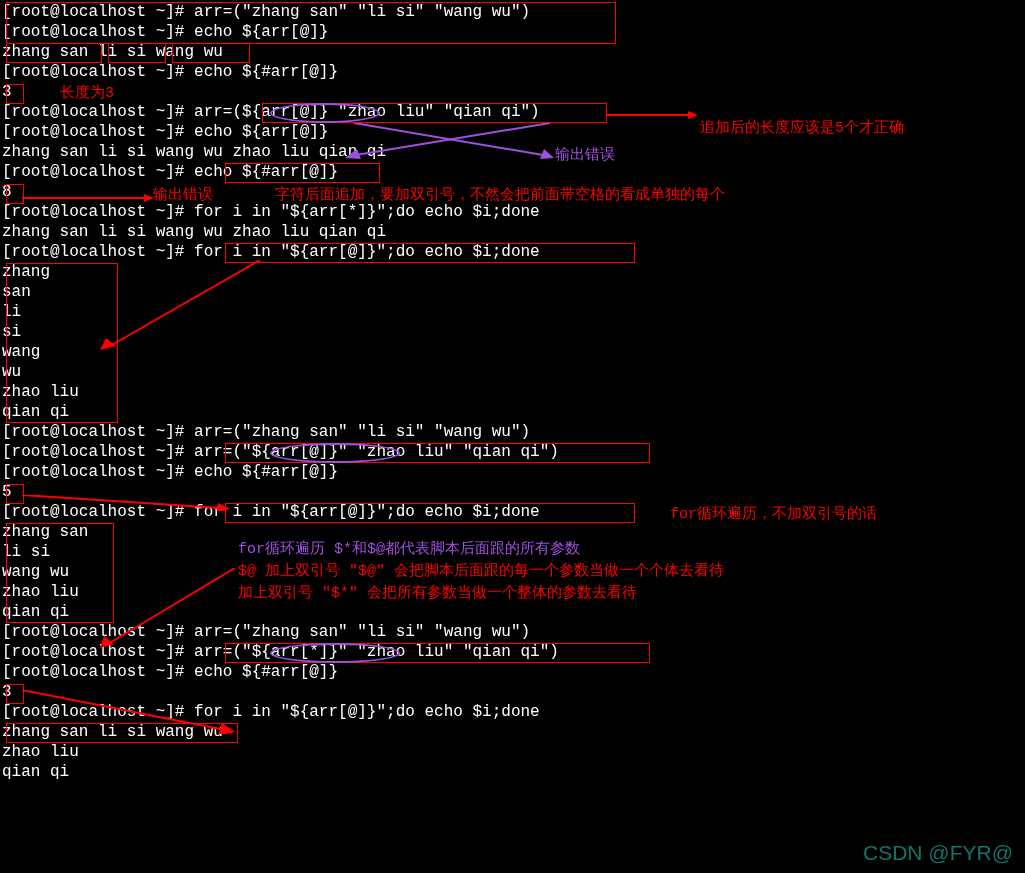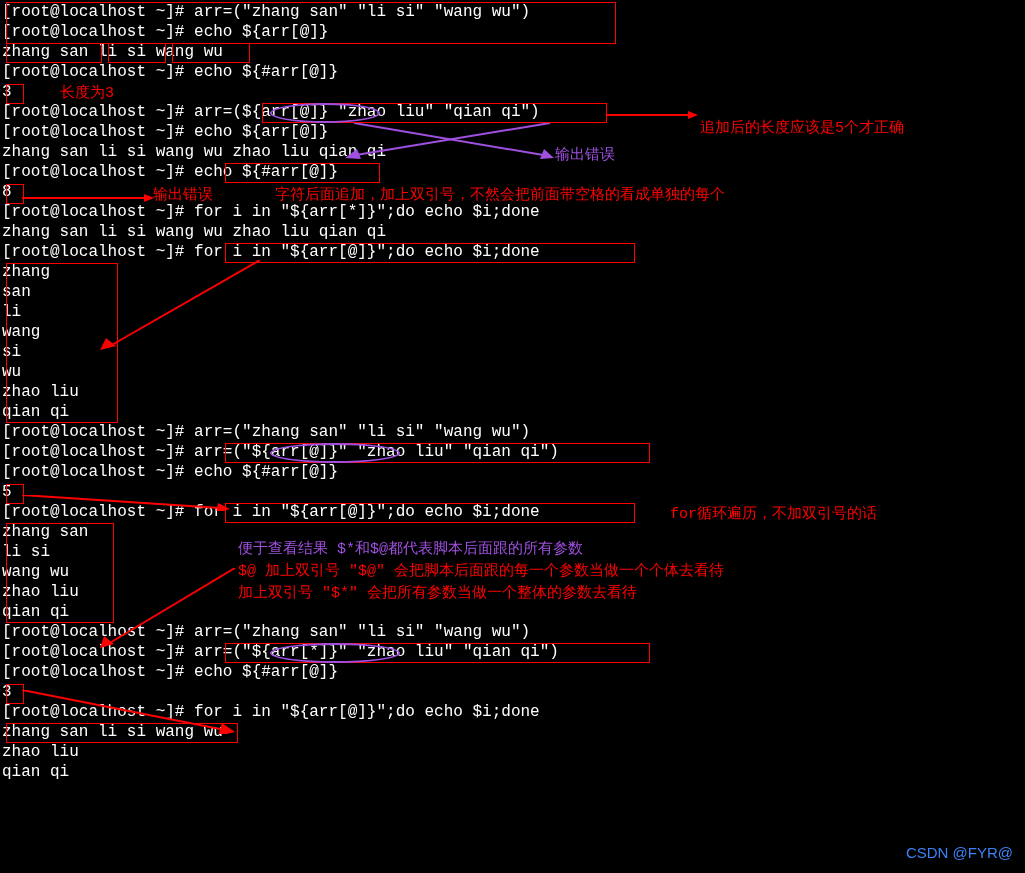--- a/index.html
+++ b/index.html
@@ -4,21 +4,21 @@
 <style>
   html,body{margin:0;padding:0;background:#000;color:#fff;font-family:"Courier New",monospace;font-size:16px;line-height:20px;width:1025px;height:873px;overflow:hidden}
   .terminal{position:relative;width:1025px;height:873px;padding:2px 0 0 2px;box-sizing:border-box}
   .ln{white-space:pre;height:20px}
   .box{position:absolute;border:1px solid #ff0000;pointer-events:none;box-sizing:border-box}
   .oval{position:absolute;border:2px solid #a050e0;border-radius:50%;pointer-events:none;box-sizing:border-box}
   .note{position:absolute;font-family:Liberation Mono, monospace;font-size:15px;white-space:nowrap}
   .red{color:#ff0000}
   .purple{color:#a050e0}
   .arrow{position:absolute;pointer-events:none}
-  .wm{position:absolute;right:12px;bottom:10px;color:#3b82f6;font-family:"Microsoft YaHei",sans-serif;font-size:15px}
+  .wm{position:absolute;right:12px;bottom:10px;color:#0f766e;font-family:"Microsoft YaHei",sans-serif;font-size:21px}
 </style>
 </head>
 <body>
 
 <div class="terminal">
   <div class="ln">[root@localhost ~]# arr=("zhang san" "li si" "wang wu")</div>
   <div class="ln">[root@localhost ~]# echo ${arr[@]}</div>
   <div class="ln">zhang san li si wang wu</div>
   <div class="ln">[root@localhost ~]# echo ${#arr[@]}</div>
   <div class="ln">3</div>
@@ -26,22 +26,22 @@
   <div class="ln">[root@localhost ~]# echo ${arr[@]}</div>
   <div class="ln">zhang san li si wang wu zhao liu qian qi</div>
   <div class="ln">[root@localhost ~]# echo ${#arr[@]}</div>
   <div class="ln">8</div>
   <div class="ln">[root@localhost ~]# for i in "${arr[*]}";do echo $i;done</div>
   <div class="ln">zhang san li si wang wu zhao liu qian qi</div>
   <div class="ln">[root@localhost ~]# for i in "${arr[@]}";do echo $i;done</div>
   <div class="ln">zhang</div>
   <div class="ln">san</div>
   <div class="ln">li</div>
+  <div class="ln">si</div>
   <div class="ln">wang</div>
-  <div class="ln">si</div>
   <div class="ln">wu</div>
   <div class="ln">zhao liu</div>
   <div class="ln">qian qi</div>
   <div class="ln">[root@localhost ~]# arr=("zhang san" "li si" "wang wu")</div>
   <div class="ln">[root@localhost ~]# arr=("${arr[@]}" "zhao liu" "qian qi")</div>
   <div class="ln">[root@localhost ~]# echo ${#arr[@]}</div>
   <div class="ln">5</div>
   <div class="ln">[root@localhost ~]# for i in "${arr[@]}";do echo $i;done</div>
   <div class="ln">zhang san</div>
   <div class="ln">li si</div>
@@ -76,23 +76,23 @@
   <div class="box" style="left:6px;top:723px;width:232px;height:20px"></div>
 
   <div class="oval" style="left:270px;top:103px;width:110px;height:20px"></div>
   <div class="oval" style="left:270px;top:443px;width:130px;height:20px"></div>
   <div class="oval" style="left:270px;top:643px;width:130px;height:20px"></div>
 
   <div class="note red" style="left:60px;top:84px">长度为3</div>
   <div class="note red" style="left:700px;top:119px">追加后的长度应该是5个才正确</div>
   <div class="note purple" style="left:555px;top:146px">输出错误</div>
   <div class="note red" style="left:153px;top:186px">输出错误</div>
-  <div class="note red" style="left:275px;top:186px">字符后面追加，加上双引号，不然会把前面带空格的看成单独的每个</div>
+  <div class="note red" style="left:275px;top:186px">字符后面追加，要加双引号，不然会把前面带空格的看成单独的每个</div>
   <div class="note red" style="left:670px;top:505px">for循环遍历，不加双引号的话</div>
-  <div class="note purple" style="left:238px;top:540px">便于查看结果 $*和$@都代表脚本后面跟的所有参数</div>
+  <div class="note purple" style="left:238px;top:540px">for循环遍历 $*和$@都代表脚本后面跟的所有参数</div>
   <div class="note red" style="left:238px;top:562px">$@ 加上双引号 "$@" 会把脚本后面跟的每一个参数当做一个个体去看待</div>
   <div class="note red" style="left:238px;top:584px">加上双引号 "$*" 会把所有参数当做一个整体的参数去看待</div>
 
   <svg class="arrow" style="left:606px;top:110px;width:94px;height:10px">
       <line x1="0" y1="5" x2="82" y2="5" stroke="#ff0000" stroke-width="2"></line>
       <polygon points="82,1 92,5 82,9" fill="#ff0000"></polygon>
     </svg>
   <svg class="arrow" style="left:22px;top:192px;width:135px;height:12px">
       <line x1="0" y1="6" x2="122" y2="6" stroke="#ff0000" stroke-width="2"></line>
       <polygon points="122,2 132,6 122,10" fill="#ff0000"></polygon>

